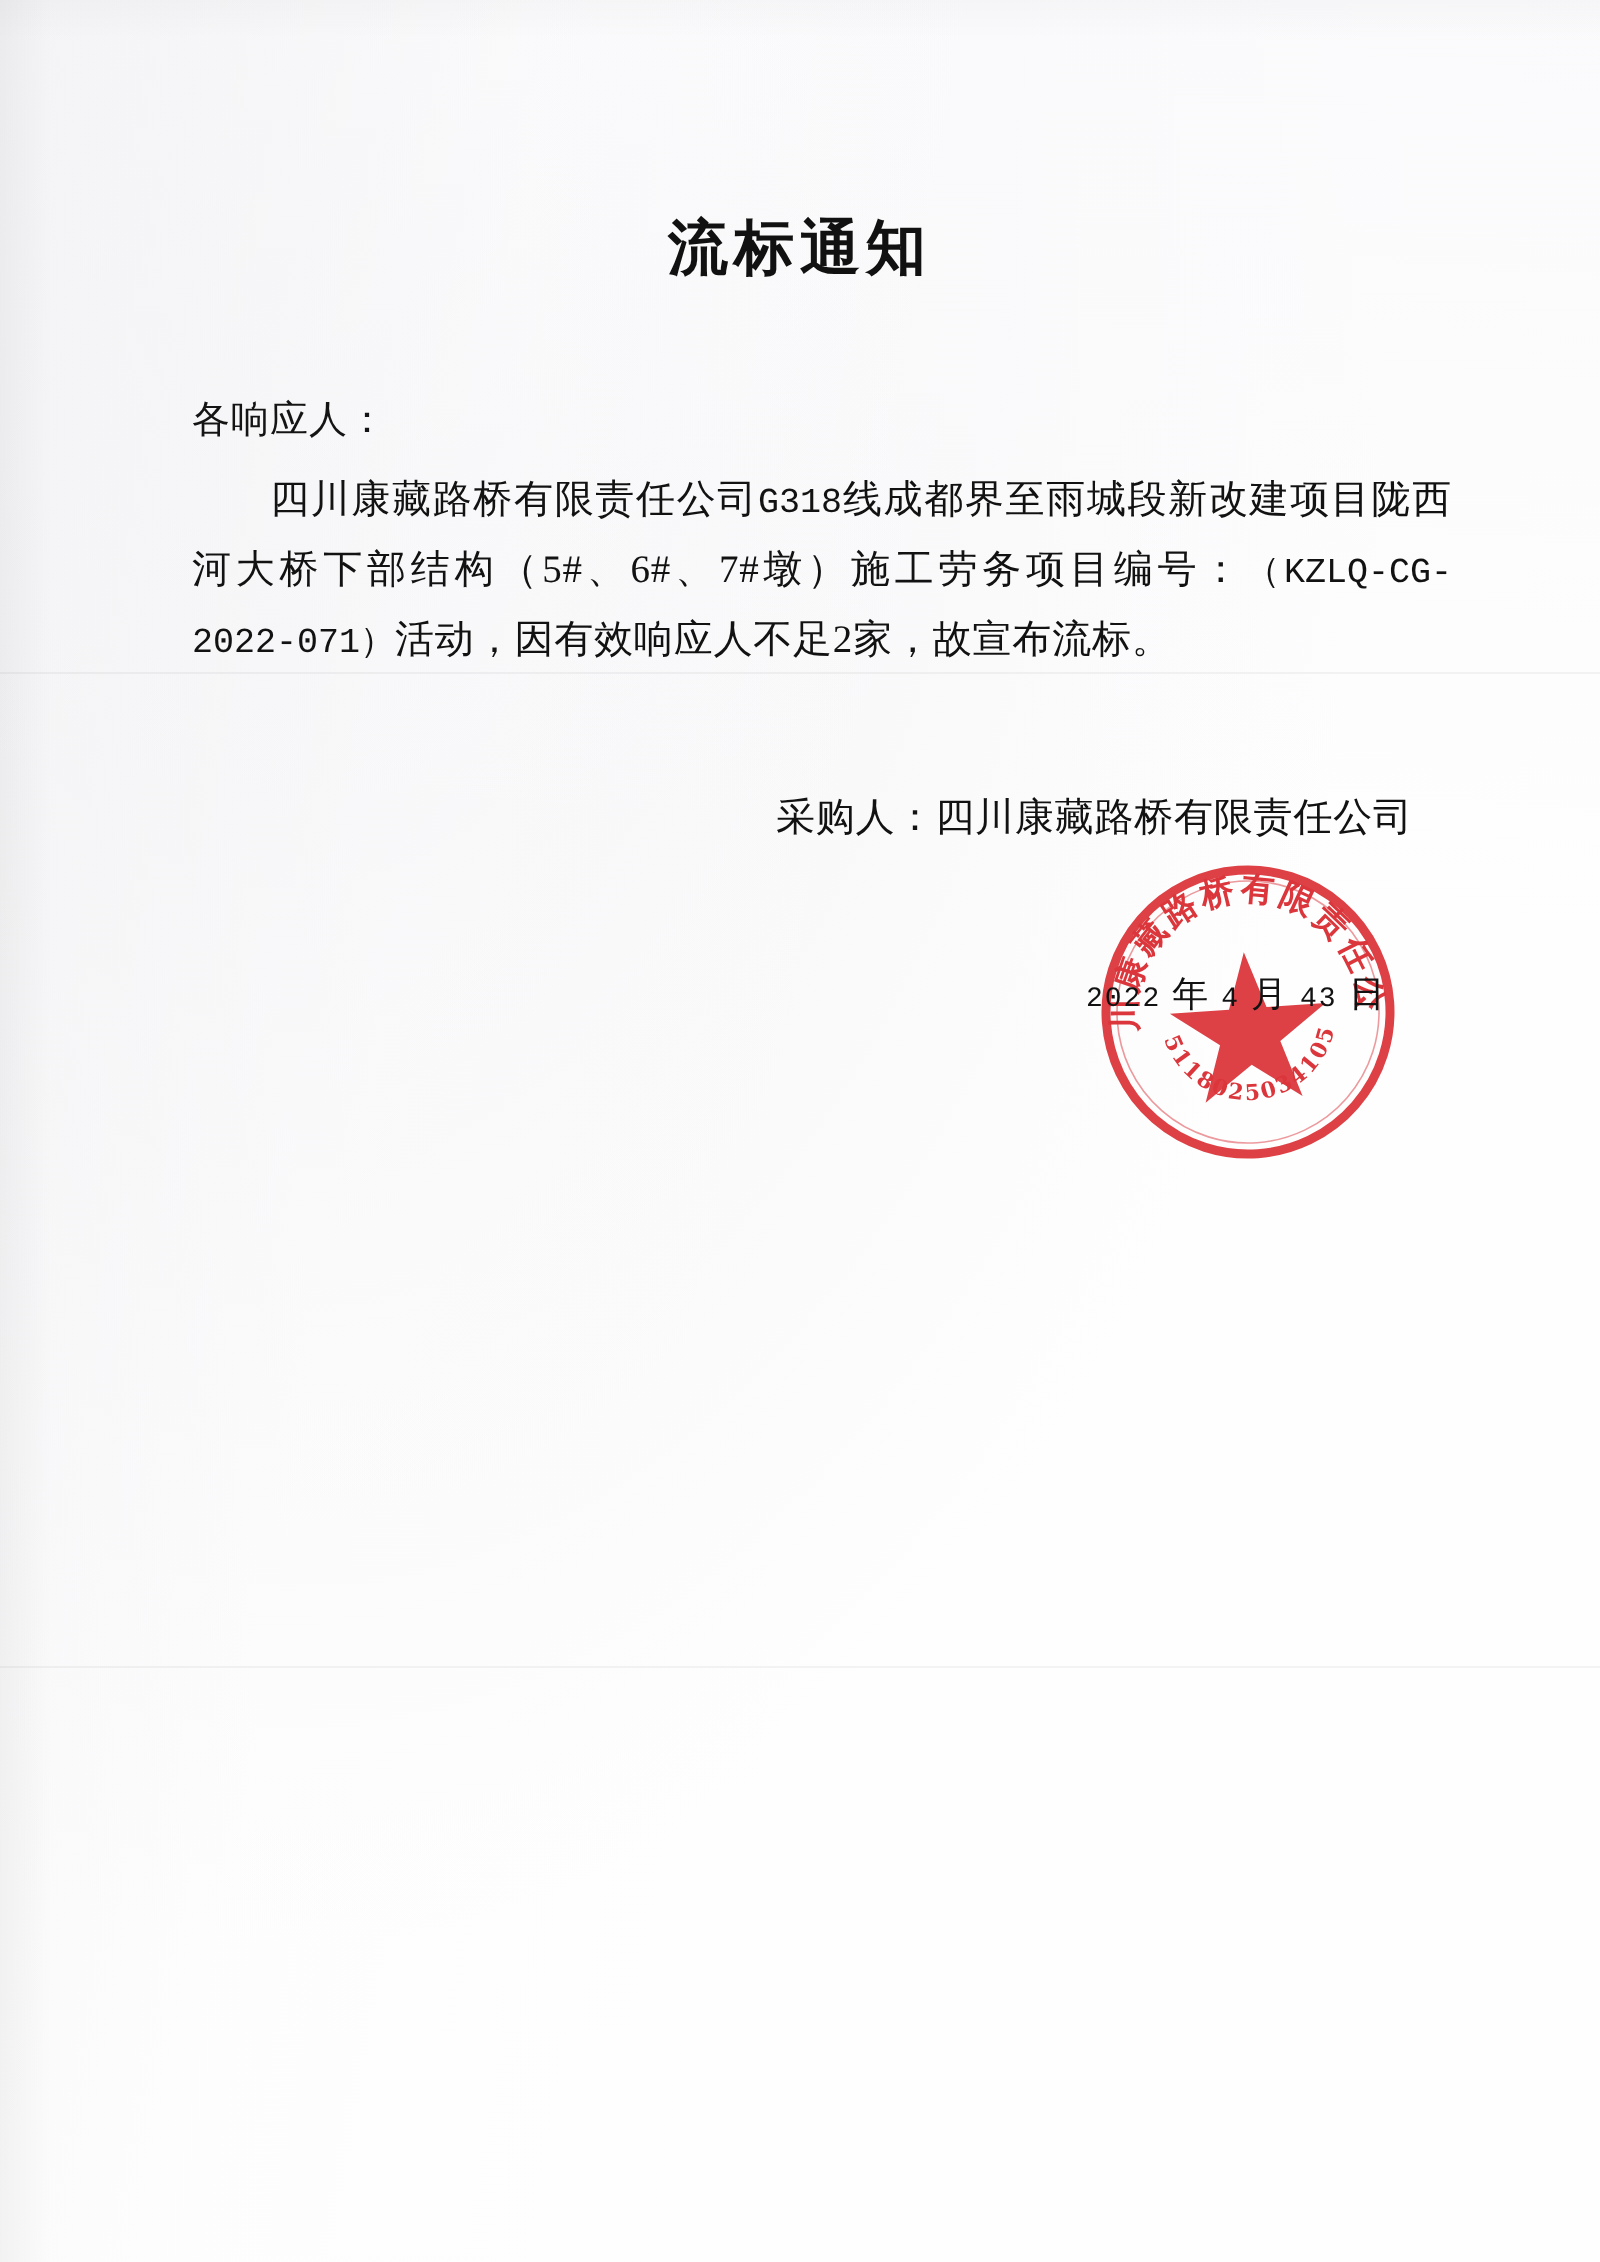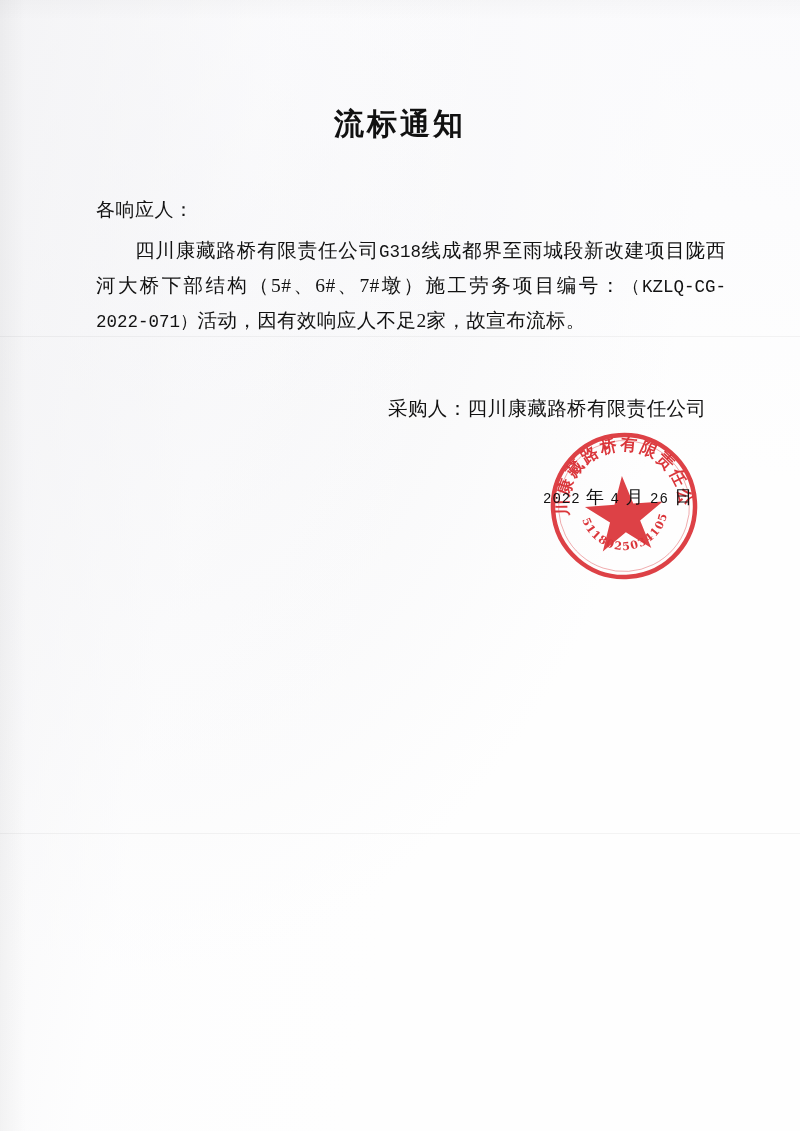--- a/index.html
+++ b/index.html
@@ -144,21 +144,21 @@
 
   <div class="signer">
     <span>采购人：</span><span>四川康藏路桥有限责任公司</span>
   </div>
 
   <div class="date-line">
     <span class="num">2022</span>
     <span>年</span>
     <span class="num">4</span>
     <span>月</span>
-    <span class="num">26</span>
+    <span class="num">43</span>
     <span>日</span>
   </div>
 
   <div class="seal">
     <svg width="152" height="152" viewBox="0 0 152 152" xmlns="http://www.w3.org/2000/svg">
       <defs>
         <path id="sealArcTop" d="M 20 76 A 56 56 0 0 1 132 76"></path>
         <path id="sealArcBottom" d="M 32 76 A 44 44 0 0 0 120 76"></path>
       </defs>
       <circle cx="76" cy="76" r="71" fill="none" stroke="#d8262b" stroke-width="4.5" opacity="0.95"></circle>

